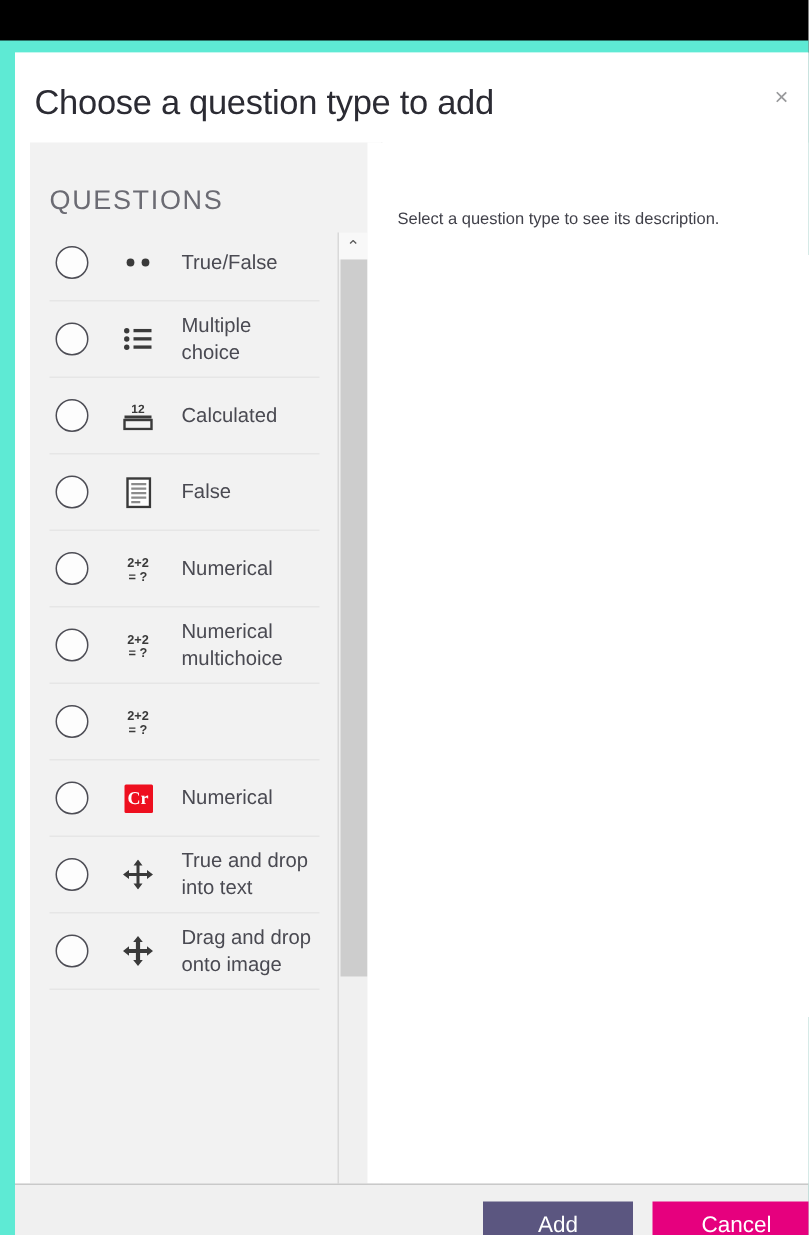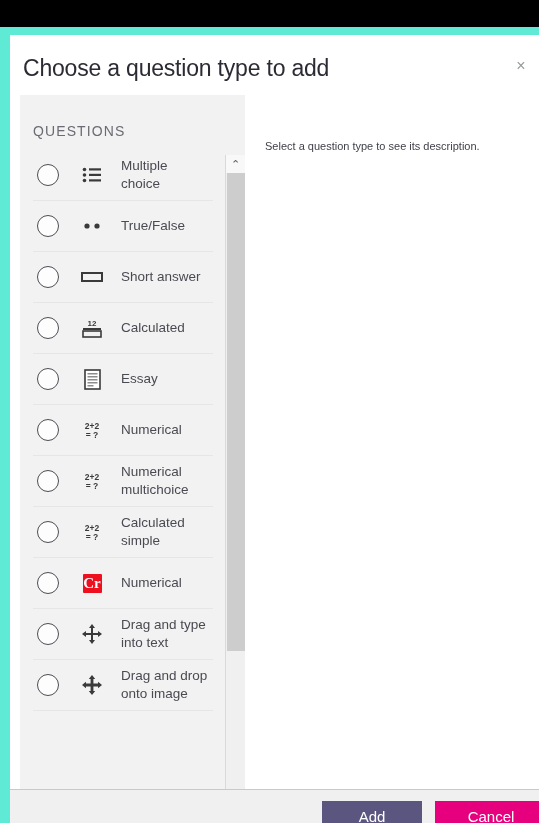--- a/index.html
+++ b/index.html
@@ -41,21 +41,21 @@
     background:#ffffff;
   }
   .qlist-wrap{
     position:absolute;left:10px;top:0px;width:234px;height:694px;
     background:#f2f2f2;
     border-right:1px solid #dcdcdc;
     overflow:hidden;
   }
   .qlist-head{
     position:absolute;left:13px;top:28px;
-    font-size:14px;letter-spacing:1.1px;color:#6b6b73;
+    font-size:18px;letter-spacing:1.1px;color:#6b6b73;
   }
   .qlist{
     position:absolute;left:0;top:55px;width:206px;height:639px;
     overflow:hidden;
   }
   .qrow{
     position:relative;
     display:flex;align-items:center;
     min-height:38px;
     padding:6px 0 6px 0;
@@ -76,21 +76,21 @@
   }
   .qlabel{
     flex:1 1 auto;
     margin-left:16px;margin-right:4px;
     font-size:13.5px;line-height:18px;color:#4a4a52;
   }
   
   .ic{display:block;}
   .cr-badge{
     width:19px;height:19px;background:#ee0f1f;border-radius:1px;
-    color:#fff;font-size:15px;font-weight:bold;line-height:19px;
+    color:#fff;font-size:12px;font-weight:bold;line-height:19px;
     text-align:center;font-family:"Liberation Serif", serif;
   }
   
   .scrollbar{
     position:absolute;left:215px;top:60px;width:19px;height:694px;
     background:#f0f0f0;border-left:1px solid #d9d9d9;
   }
   .sb-arrow{
     position:absolute;left:0;width:19px;height:18px;
     background:#f8f8f8;
@@ -135,77 +135,68 @@
     <div class="modal-header">
       <div class="modal-title">Choose a question type to add</div>
       <button class="close-btn">×</button>
     </div>
 
     <div class="modal-body">
 
       <div class="qlist-wrap">
         <div class="qlist-head">QUESTIONS</div>
         <div class="qlist" id="qlist">
+            <div class="qrow">
+              <div class="qradio"></div>
+              <div class="qicon">
+                <svg class="ic" width="20" height="10" viewBox="0 0 20 10">
+                  <circle cx="5" cy="5" r="2.6" fill="#3a3a3a"></circle>
+                  <circle cx="15" cy="5" r="2.6" fill="#3a3a3a"></circle>
+                </svg>
+              </div>
+              <div class="qlabel">True/False</div>
+            </div>
             <div class="qrow">
               <div class="qradio"></div>
               <div class="qicon">
                 <svg class="ic" width="20" height="16" viewBox="0 0 20 16">
                   <circle cx="2.5" cy="2.5" r="1.8" fill="#3a3a3a"></circle>
                   <circle cx="2.5" cy="8" r="1.8" fill="#3a3a3a"></circle>
                   <circle cx="2.5" cy="13.5" r="1.8" fill="#3a3a3a"></circle>
                   <rect x="7" y="1.3" width="12" height="2.2" fill="#3a3a3a"></rect>
                   <rect x="7" y="6.8" width="12" height="2.2" fill="#3a3a3a"></rect>
                   <rect x="7" y="12.3" width="12" height="2.2" fill="#3a3a3a"></rect>
                 </svg>
               </div>
               <div class="qlabel">Multiple choice</div>
             </div>
             <div class="qrow">
               <div class="qradio"></div>
               <div class="qicon">
-                <svg class="ic" width="20" height="10" viewBox="0 0 20 10">
-                  <circle cx="5" cy="5" r="2.6" fill="#3a3a3a"></circle>
-                  <circle cx="15" cy="5" r="2.6" fill="#3a3a3a"></circle>
-                </svg>
-              </div>
-              <div class="qlabel">True/False</div>
-            </div>
-            <div class="qrow">
-              <div class="qradio"></div>
-              <div class="qicon">
-                <svg class="ic" width="22" height="10" viewBox="0 0 22 10">
-                  <rect x="1" y="1" width="20" height="8" fill="none" stroke="#3a3a3a" stroke-width="2"></rect>
-                </svg>
-              </div>
-              <div class="qlabel">Short answer</div>
-            </div>
-            <div class="qrow">
-              <div class="qradio"></div>
-              <div class="qicon">
                 <svg class="ic" width="22" height="20" viewBox="0 0 22 20">
                   <text x="11" y="8" font-size="8" font-family="Liberation Sans, sans-serif" font-weight="bold" text-anchor="middle" fill="#3a3a3a">12</text>
                   <rect x="2" y="10" width="18" height="2" fill="#3a3a3a"></rect>
                   <rect x="2" y="13" width="18" height="6" fill="none" stroke="#3a3a3a" stroke-width="1.6"></rect>
                 </svg>
               </div>
               <div class="qlabel">Calculated</div>
             </div>
             <div class="qrow">
               <div class="qradio"></div>
               <div class="qicon">
                 <svg class="ic" width="17" height="21" viewBox="0 0 17 21">
                   <rect x="1" y="1" width="15" height="19" fill="#fff" stroke="#3a3a3a" stroke-width="1.6"></rect>
                   <rect x="3.5" y="4" width="10" height="1.5" fill="#8c8c8c"></rect>
                   <rect x="3.5" y="7" width="10" height="1.5" fill="#8c8c8c"></rect>
                   <rect x="3.5" y="10" width="10" height="1.5" fill="#8c8c8c"></rect>
                   <rect x="3.5" y="13" width="10" height="1.5" fill="#8c8c8c"></rect>
                   <rect x="3.5" y="16" width="6" height="1.5" fill="#8c8c8c"></rect>
                 </svg>
               </div>
-              <div class="qlabel">Essay</div>
+              <div class="qlabel">False</div>
             </div>
             <div class="qrow">
               <div class="qradio"></div>
               <div class="qicon">
                 <svg class="ic" width="24" height="20" viewBox="0 0 24 20">
                   <text x="12" y="9" font-size="8.5" font-family="Liberation Sans, sans-serif" font-weight="bold" text-anchor="middle" fill="#3a3a3a">2+2</text>
                   <text x="12" y="18" font-size="8.5" font-family="Liberation Sans, sans-serif" font-weight="bold" text-anchor="middle" fill="#3a3a3a">= ?</text>
                 </svg>
               </div>
               <div class="qlabel">Numerical</div>
@@ -221,37 +212,36 @@
               <div class="qlabel">Numerical multichoice</div>
             </div>
             <div class="qrow">
               <div class="qradio"></div>
               <div class="qicon">
                 <svg class="ic" width="24" height="20" viewBox="0 0 24 20">
                   <text x="12" y="9" font-size="8.5" font-family="Liberation Sans, sans-serif" font-weight="bold" text-anchor="middle" fill="#3a3a3a">2+2</text>
                   <text x="12" y="18" font-size="8.5" font-family="Liberation Sans, sans-serif" font-weight="bold" text-anchor="middle" fill="#3a3a3a">= ?</text>
                 </svg>
               </div>
-              <div class="qlabel">Calculated simple</div>
             </div>
             <div class="qrow">
               <div class="qradio"></div>
               <div class="qicon">
                 <div class="cr-badge">Cr</div>
               </div>
               <div class="qlabel">Numerical</div>
             </div>
             <div class="qrow">
               <div class="qradio"></div>
               <div class="qicon">
                 <svg class="ic" width="20" height="20" viewBox="0 0 20 20">
                   <path d="M10 0 L13 4 H11 V9 H16 V7 L20 10 L16 13 V11 H11 V16 H13 L10 20 L7 16 H9 V11 H4 V13 L0 10 L4 7 V9 H9 V4 H7 Z" fill="#3a3a3a"></path>
                 </svg>
               </div>
-              <div class="qlabel">Drag and type into text</div>
+              <div class="qlabel">True and drop into text</div>
             </div>
             <div class="qrow">
               <div class="qradio"></div>
               <div class="qicon">
                 <svg class="ic" width="20" height="20" viewBox="0 0 20 20">
                   <path d="M10 0 L13.2 4 H11.4 V8.6 H16 V6.8 L20 10 L16 13.2 V11.4 H11.4 V16 H13.2 L10 20 L6.8 16 H8.6 V11.4 H4 V13.2 L0 10 L4 6.8 V8.6 H8.6 V4 H6.8 Z" fill="#3a3a3a"></path>
                 </svg>
               </div>
               <div class="qlabel">Drag and drop onto image</div>
             </div>

